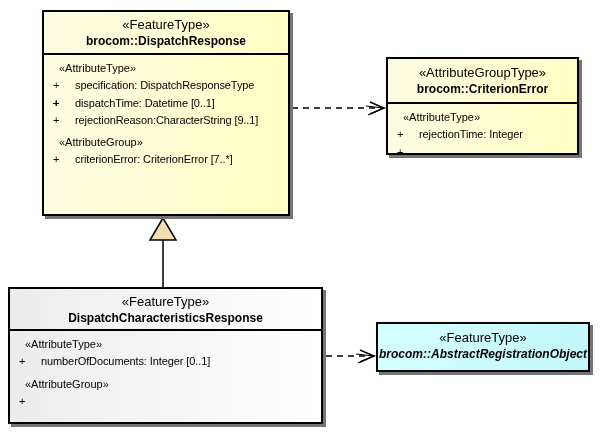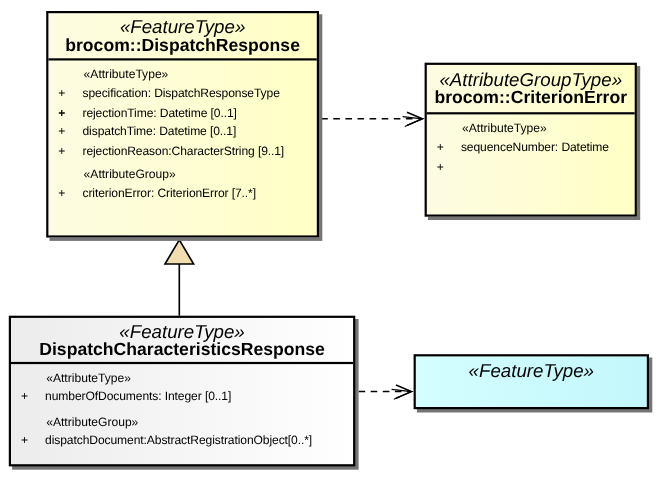--- a/index.html
+++ b/index.html
@@ -12,25 +12,25 @@
     position:absolute;box-sizing:border-box;
     border:2px solid #000;box-shadow:3px 3px 0 #757575;
   }
   .yellow{background:linear-gradient(90deg,#fdfce2 0%,#ffffc5 100%);}
   .graybox{background:linear-gradient(90deg,#ececec 0%,#ffffff 100%);}
   .cyanbox{background:linear-gradient(90deg,#d4feff 0%,#c3f7fb 100%);}
   .hdr{
     border-bottom:2px solid #000;text-align:center;box-sizing:border-box;
   }
   .hdr-noline{text-align:center;}
-  .stereo{font-size:17px;line-height:16px;color:#000;font-style:italic;}
-  .cname{font-size:16px;line-height:17px;font-weight:bold;color:#000;}
+  .stereo{font-size:13px;line-height:16px;color:#000;}
+  .cname{font-size:12px;line-height:17px;font-weight:bold;color:#000;}
   .cname.italic{font-style:italic;}
   .body-sec{position:relative;}
-  .sec-h{font-size:11px;line-height:17px;padding-left:32px;white-space:nowrap;}
+  .sec-h{font-size:11px;line-height:17px;padding-left:15px;white-space:nowrap;}
   .row{font-size:11px;line-height:17.5px;position:relative;padding-left:31px;white-space:nowrap;letter-spacing:-0.1px;}
   .vis{position:absolute;left:9px;top:0;}
   .mt6{margin-top:5px;}
   .mt4{margin-top:4px;}
 </style>
 </head>
 <body>
 
 <svg class="connectors" viewBox="0 0 600 440">
 
@@ -61,48 +61,47 @@
     <div class="sec-h mt6">«AttributeType»</div>
     <div class="row">
       <span class="vis">+</span>
       <span>specification: DispatchResponseType</span>
     </div>
     <div class="row">
       <span class="vis">+</span>
     </div>
     <div class="row">
       <span class="vis">+</span>
-      <span>rejectionTime: Datetime [0..1]</span>
     </div>
     <div class="row">
       <span class="vis">+</span>
       <span>dispatchTime: Datetime [0..1]</span>
     </div>
     <div class="row">
       <span class="vis">+</span>
       <span>rejectionReason:CharacterString [9..1]</span>
     </div>
     <div class="sec-h mt4">«AttributeGroup»</div>
     <div class="row">
       <span class="vis">+</span>
       <span>criterionError: CriterionError [7..*]</span>
     </div>
   </div>
 </div>
 
-<div class="uml-box yellow" style="left:386px;top:57px;width:193px;height:140px;">
+<div class="uml-box yellow" style="left:386px;top:57px;width:193px;height:98px;">
   <div class="hdr" style="height:45px;padding-top:6px;">
     <div class="stereo">«AttributeGroupType»</div>
     <div class="cname">brocom::CriterionError</div>
   </div>
   <div class="body-sec">
     <div class="sec-h mt6">«AttributeType»</div>
     <div class="row">
       <span class="vis">+</span>
-      <span>sequenceNumber: Datetime</span>
+      <span>rejectionTime: Integer</span>
     </div>
     <div class="row">
       <span class="vis">+</span>
     </div>
   </div>
 </div>
 
 <div class="uml-box graybox" style="left:8px;top:287px;width:315px;height:137px;">
   <div class="hdr" style="height:42px;padding-top:5px;">
     <div class="stereo">«FeatureType»</div>
@@ -110,22 +109,22 @@
   </div>
   <div class="body-sec">
     <div class="sec-h mt6">«AttributeType»</div>
     <div class="row">
       <span class="vis">+</span>
       <span>numberOfDocuments: Integer [0..1]</span>
     </div>
     <div class="sec-h mt6">«AttributeGroup»</div>
     <div class="row">
       <span class="vis">+</span>
-      <span>dispatchDocument:AbstractRegistrationObject[0..*]</span>
     </div>
   </div>
 </div>
 
 <div class="uml-box cyanbox" style="left:376px;top:322px;width:214px;height:50px;">
   <div class="hdr-noline" style="padding-top:6px;">
     <div class="stereo">«FeatureType»</div>
+    <div class="cname italic">brocom::AbstractRegistrationObject</div>
   </div>
 </div>
 
 </body></html>

